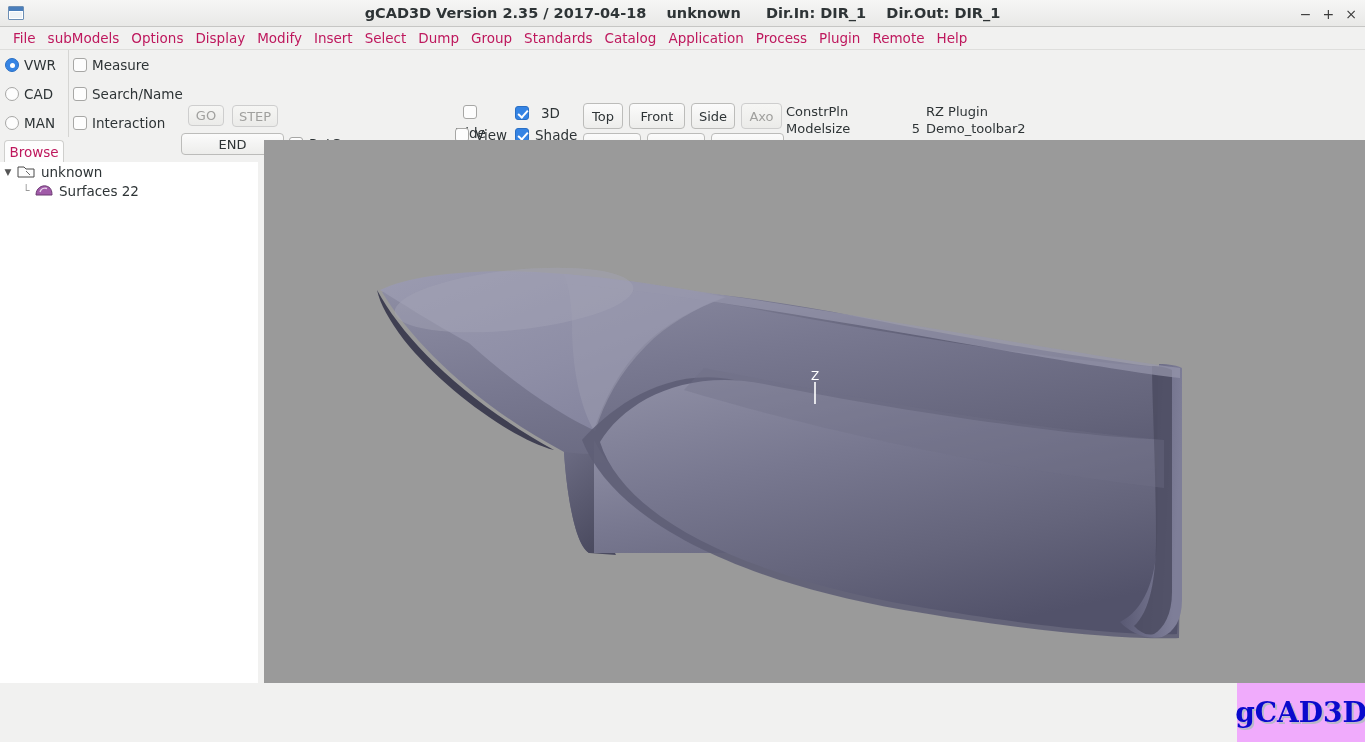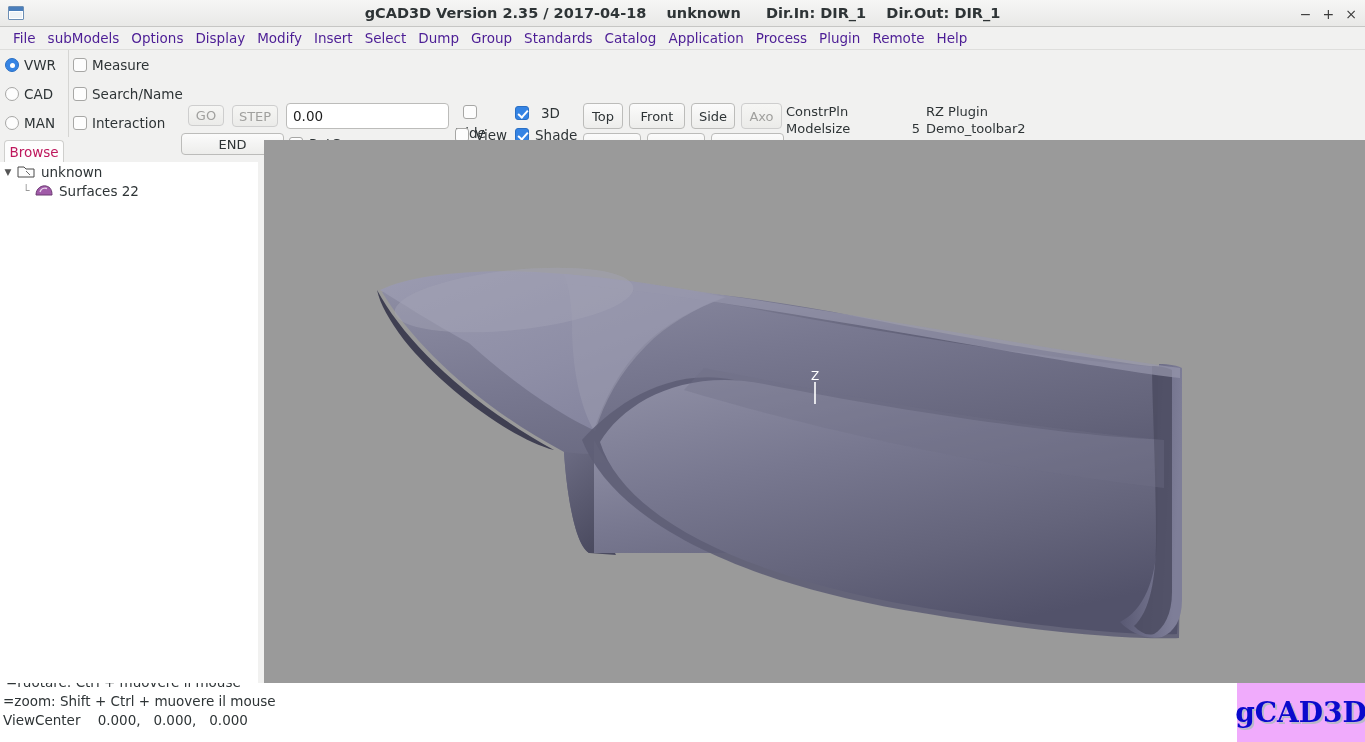--- a/index.html
+++ b/index.html
@@ -50,21 +50,21 @@
 
   
   #menubar {
     position: absolute; left: 0; top: 27px; width: 1365px; height: 23px;
     background: #f1f1f0;
     display: flex; align-items: center;
     padding-left: 7px;
     border-bottom: 1px solid #dededc;
   }
   .menu-item {
-    font-size: 13.5px; color: #4c1d95;
+    font-size: 13.5px; color: #be185d;
     padding: 1px 6px; cursor: default; white-space: nowrap;
   }
 
   
   #toolbar {
     position: absolute; left: 0; top: 50px; width: 1365px; height: 89px;
     background: #f1f1f0;
   }
 
   
@@ -296,21 +296,20 @@
         <span class="rlabel">Search/Name</span>
       </div>
       <div class="radio-row">
         <span class="chk"></span>
         <span class="rlabel">Interaction</span>
       </div>
     </div>
 
     <div id="go-btn" class="btn dim">GO</div>
     <div id="step-btn" class="btn dim">STEP</div>
-    <div id="val-field" class="field">0.00</div>
     <div id="end-btn" class="btn">END</div>
 
     <div id="rotcen-wrap">
       <span class="chk"></span>
       <span class="rlabel">RotCen</span>
     </div>
 
     <div id="coord-bar">
       <div id="coord-nums">
         <span>+5.069</span>
@@ -547,23 +546,18 @@
 
       <path d="M420 250 C 560 292, 740 330, 900 348 L 900 300 C 740 286, 570 254, 440 228 Z" fill="#6f6f88" opacity="0.35"></path>
 
       <g>
         <line x1="551" y1="242" x2="551" y2="264" stroke="#ffffff" stroke-width="1.6"></line>
         <text x="551" y="240" fill="#ffffff" font-family="DejaVu Sans, sans-serif" font-size="12" text-anchor="middle">Z</text>
       </g>
     </svg>
   </div>
 
-  <div id="status">
-    <div class="line clipped">=ruotare: Ctrl + muovere il mouse</div>
-    <div class="line" style="margin-top:9px;">=zoom: Shift + Ctrl + muovere il mouse</div>
-    <div class="line">ViewCenter    0.000,   0.000,   0.000</div>
-  </div>
 
   <div id="logo-panel">
     <span id="logo-text">gCAD3D</span>
   </div>
 
 </div>
 
 </body></html>

